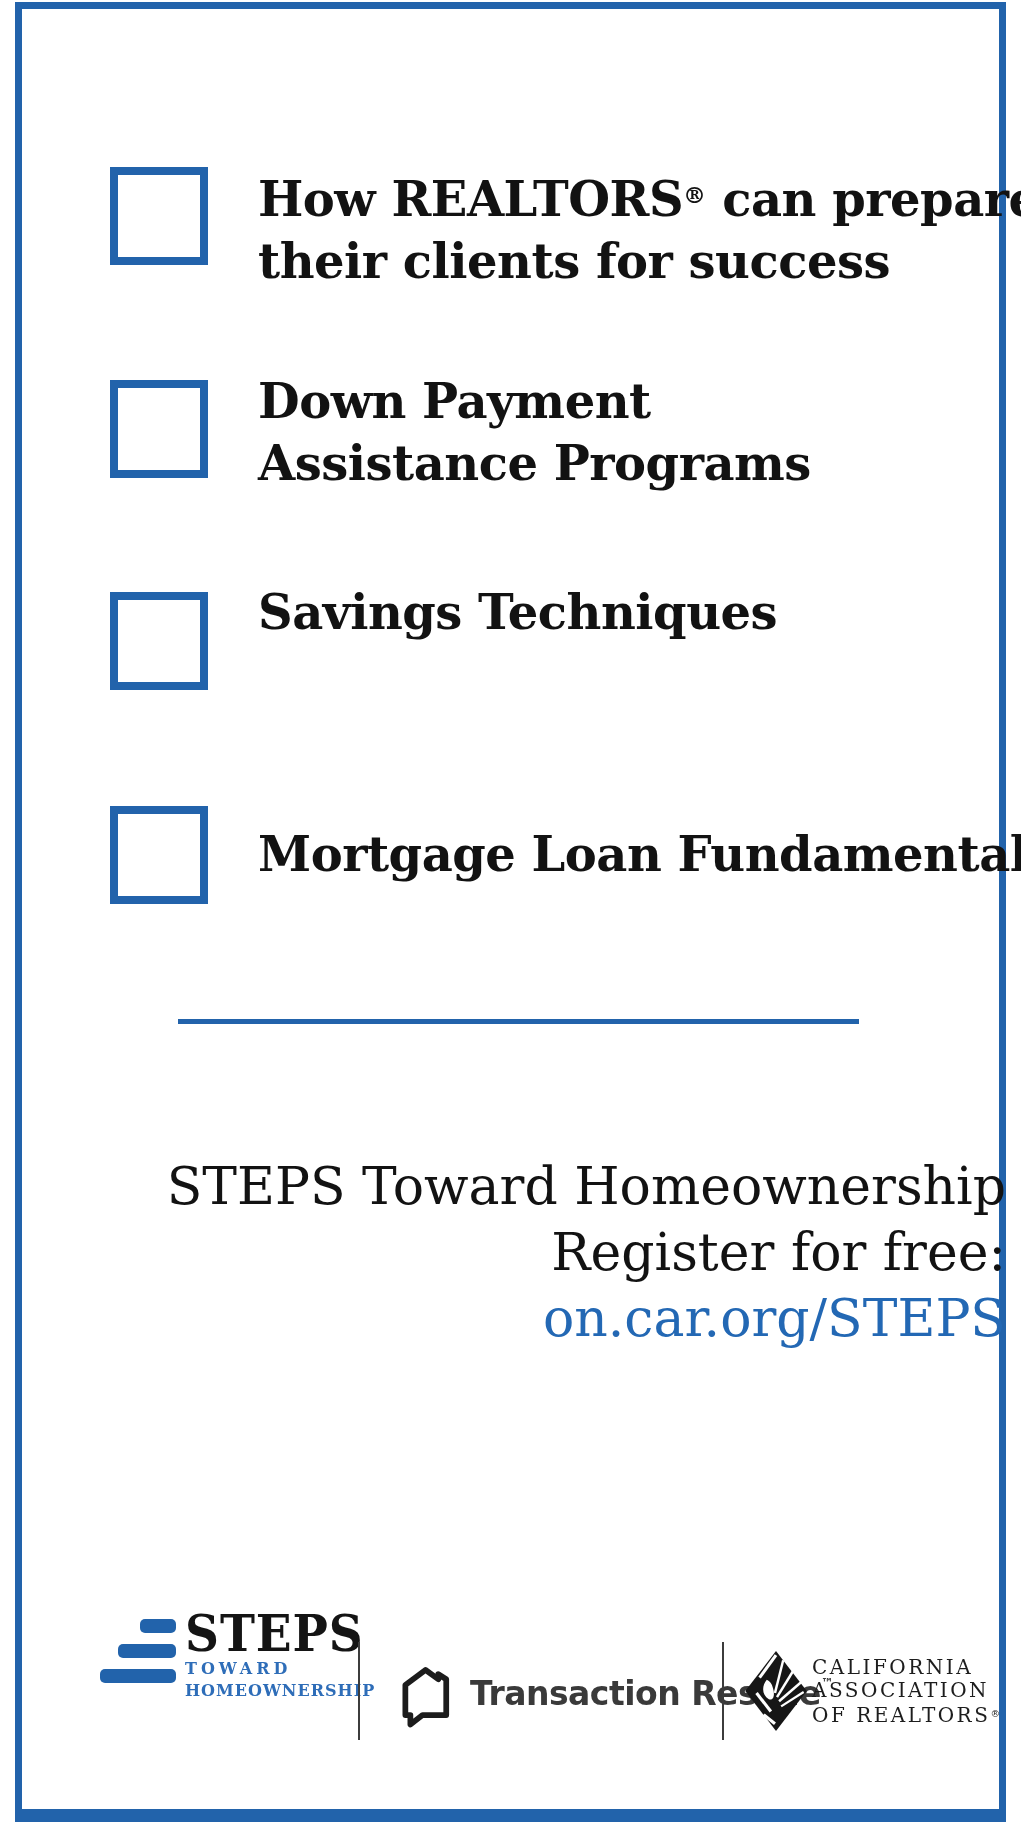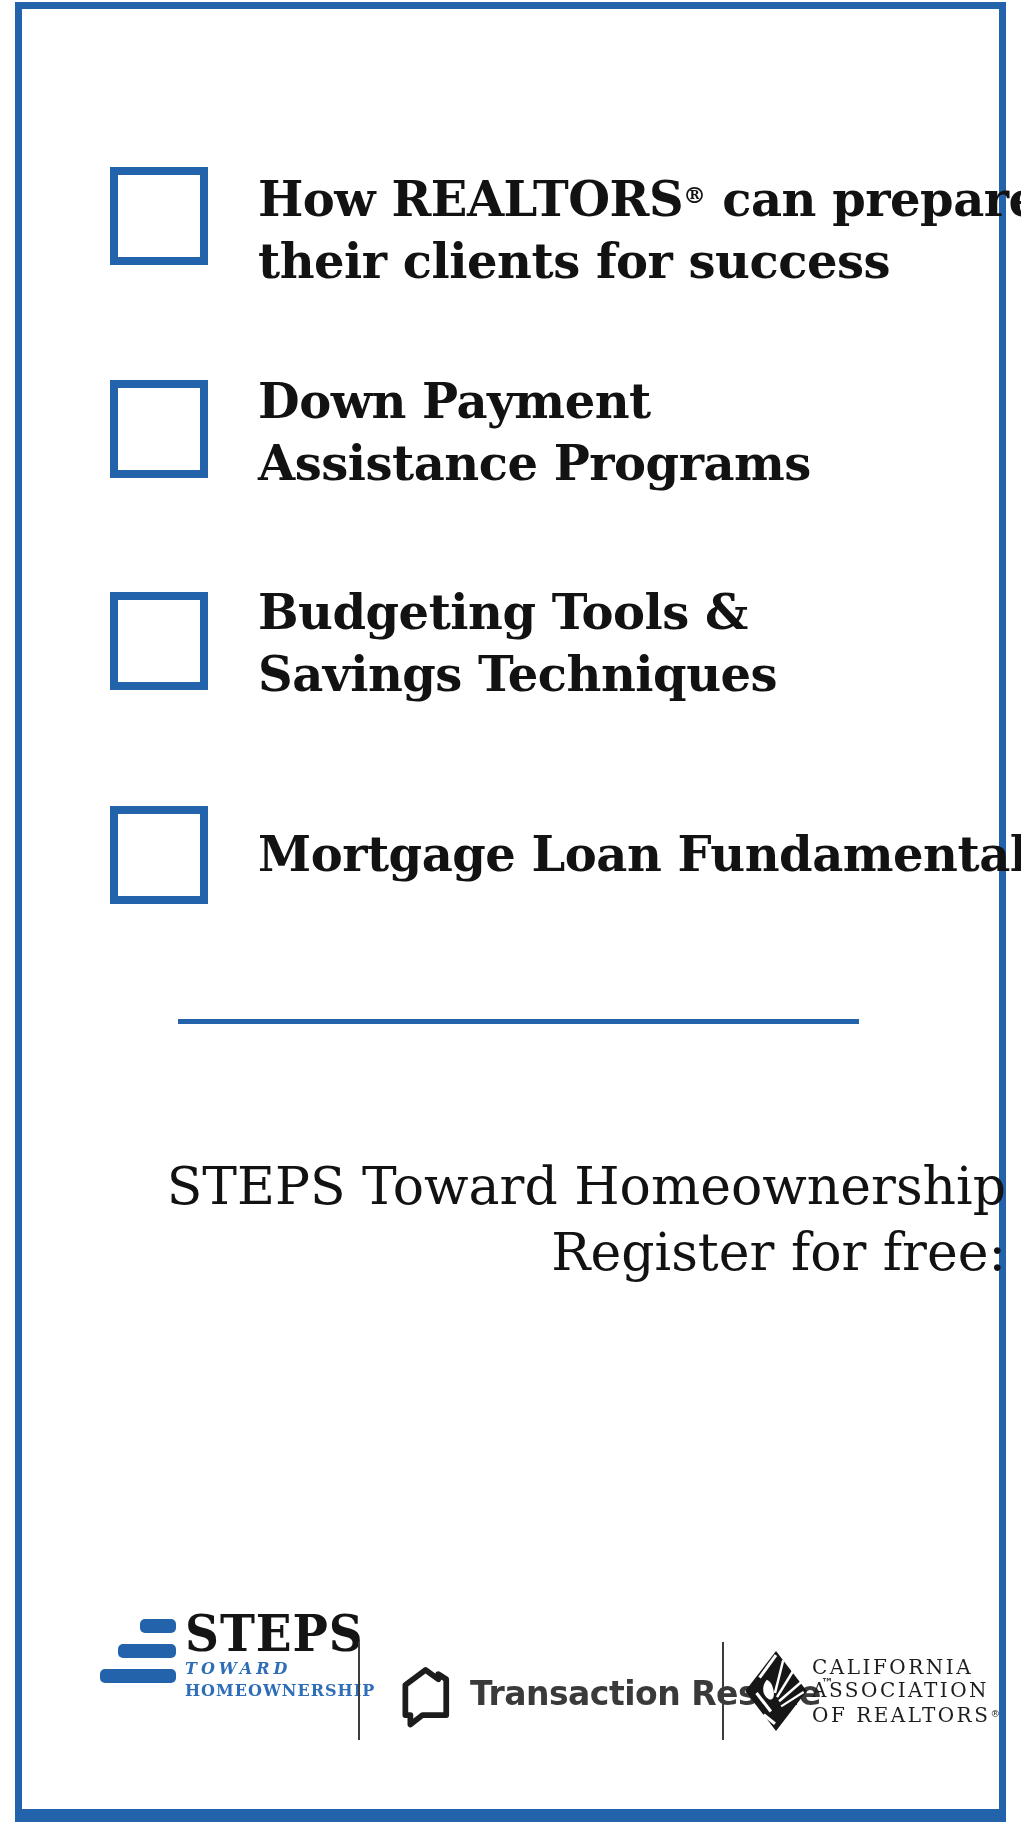--- a/index.html
+++ b/index.html
@@ -50,21 +50,21 @@
   .vline{position:absolute;top:1642px;width:2px;height:98px;background:#3c3c3c;}
   .vl1{left:358px}.vl2{left:722px}
   .steps-logo{position:absolute;left:100px;top:1612px;display:flex;gap:9px;}
   .bars{display:flex;flex-direction:column;align-items:flex-end;gap:11px;margin-top:7px;}
   .bar{height:14px;border-radius:5px;background:var(--primary_blue);}
   .bar1{width:36px}.bar2{width:58px}.bar3{width:76px}
   .steps-title{
     font-size:50px;line-height:44px;font-weight:700;color:#141414;
     letter-spacing:1px;transform:scaleX(.94);transform-origin:left;
   }
-  .steps-sub1{font-size:16px;font-weight:700;color:var(--logo_text_blue);letter-spacing:4px;margin-top:3px;font-style:italic;}
+  .steps-sub1{font-size:16px;font-weight:700;color:var(--logo_text_blue);letter-spacing:4px;margin-top:3px;}
   .steps-sub2{font-size:16px;font-weight:700;color:var(--logo_text_blue);letter-spacing:1px;margin-top:3px;}
   .house-icon{position:absolute;left:388px;top:1652px;}
   .tr-text{
     position:absolute;left:470px;top:1674px;
     font-family:"DejaVu Sans","Liberation Sans",sans-serif;
     font-size:33px;font-weight:700;color:var(--gray_text);letter-spacing:-0.5px;white-space:nowrap;
   }
   .tr-text sup{font-size:12px;vertical-align:18px;}
   .car-icon{position:absolute;left:744px;top:1650px;}
   .car-text{
@@ -85,34 +85,34 @@
 </div>
 
 <span class="checkbox cb2"></span>
 <div class="item-text it2">
   <div>Down Payment</div>
   <div>Assistance Programs</div>
 </div>
 
 <span class="checkbox cb3"></span>
 <div class="item-text it3">
-  <div>Budgeting Tools &amp;</div>
   <div>Savings Techniques</div>
 </div>
 
 <span class="checkbox cb4"></span>
 <div class="item-text it4">
   <div>Mortgage Loan Fundamentals</div>
 </div>
 
 <div class="divider"></div>
 
 <div class="event">
   <div>STEPS Toward Homeownership</div>
   <div>Register for free:</div>
+  <div><a class="link">on.car.org/STEPS</a></div>
 </div>
 
 <div class="steps-logo">
   <div class="bars">
     <div class="bar bar1"></div>
     <div class="bar bar2"></div>
     <div class="bar bar3"></div>
   </div>
   <div>
     <div class="steps-title">STEPS</div>

